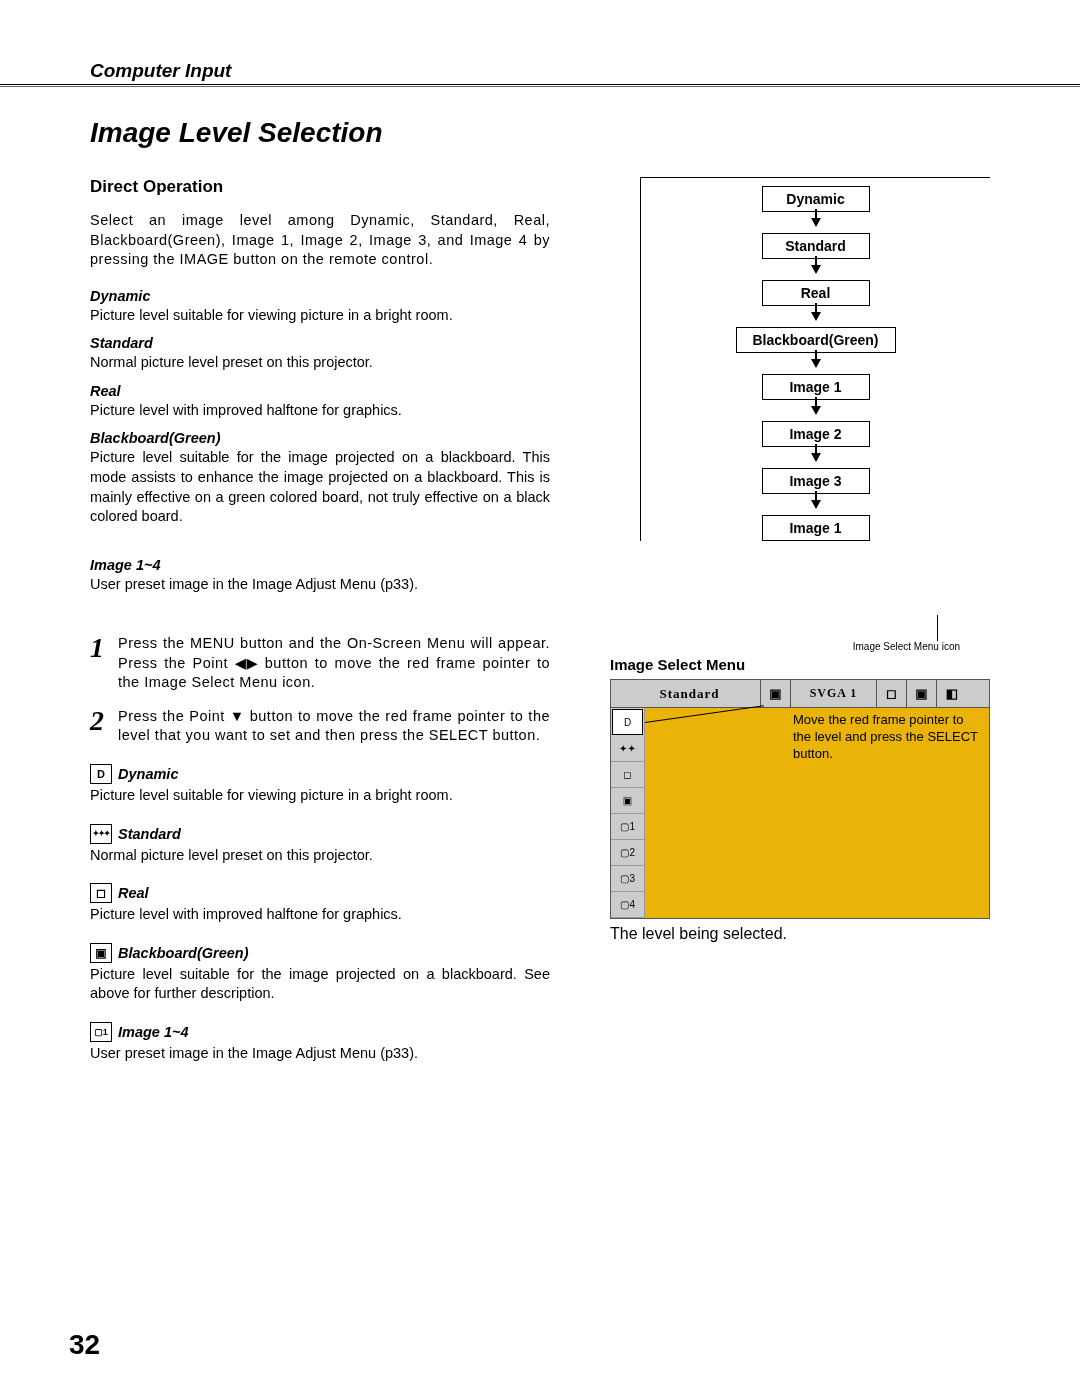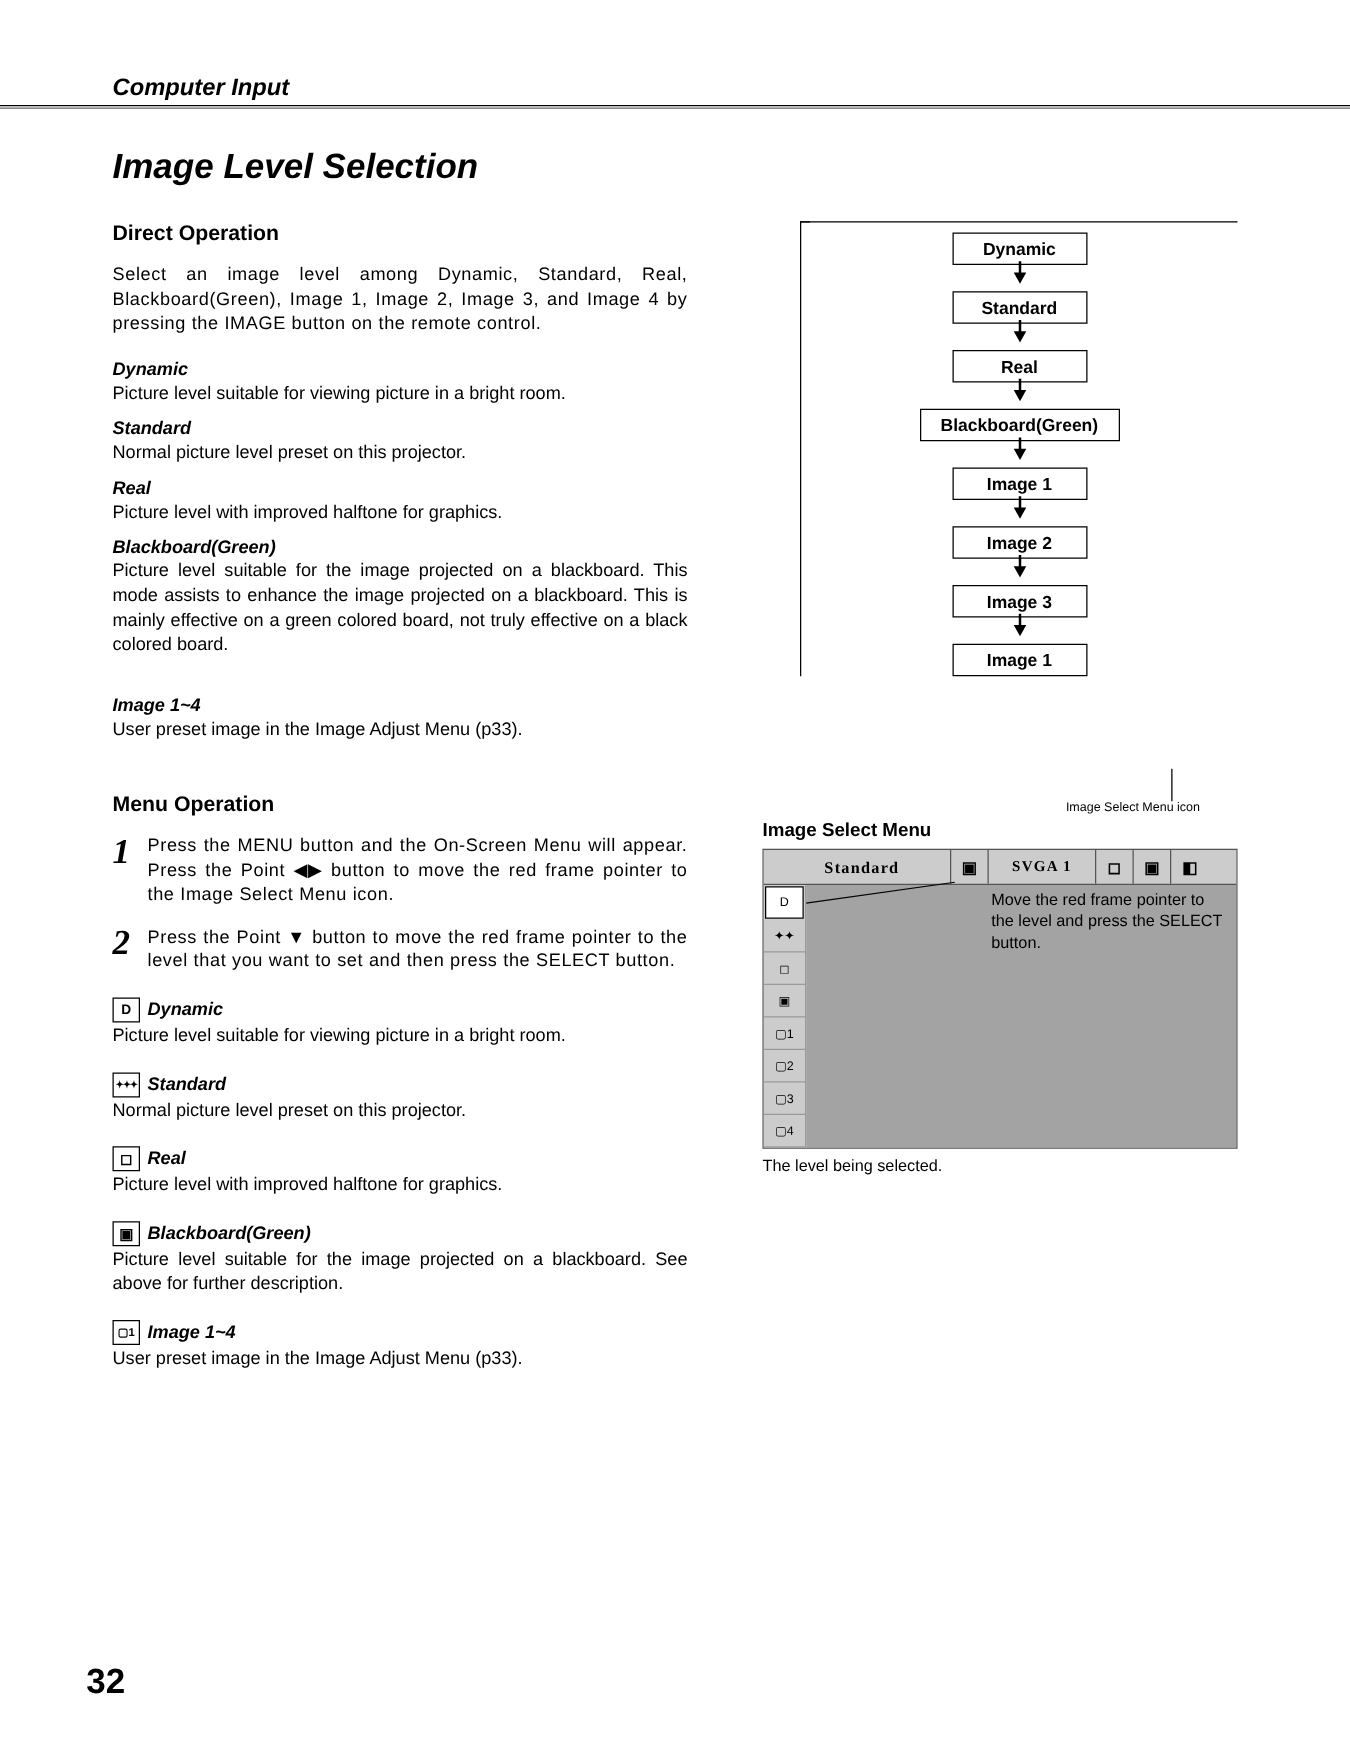--- a/index.html
+++ b/index.html
@@ -214,21 +214,21 @@
     height: 26px;
     border-bottom: 1px solid #999;
     display:flex;
     align-items:center;
     justify-content:center;
     font-size:10px;
   }
   .ism-side-item.sel { background:#fff; border:1px solid #000; margin:1px;}
   .ism-main {
     flex:1;
-    background:#a3a3a3;
+    background:#eab308;
     padding: 4px 8px;
     position:relative;
   }
   .ism-tip {
     position:absolute;
     right: 6px;
     top: 4px;
     width: 190px;
     font-size: 13px;
     line-height:1.3;
@@ -245,21 +245,21 @@
   }
   .ism-leader {
     position:absolute;
     right: 52px;
     top: -26px;
     width: 1px;
     height: 26px;
     background:#000;
   }
   .ism-caption {
-    font-size: 13px;
+    font-size: 16px;
     margin-top: 6px;
   }
   .page-num {
     position: absolute;
     bottom: 36px;
     left: 69px;
     font-weight: bold;
     font-size: 28px;
   }
 </style>
@@ -287,21 +287,20 @@
     <div class="mode-label">Real</div>
     <div class="mode-desc">Picture level with improved halftone for graphics.</div>
 
     <div class="mode-label">Blackboard(Green)</div>
     <div class="mode-desc">Picture level suitable for the image projected on a blackboard. This mode assists to enhance the image projected on a blackboard.  This is mainly effective on a green colored board, not truly effective on a black colored board.</div>
 
     <div class="mode-label" style="margin-top:30px">Image 1~4</div>
     <div class="mode-desc">User preset image in the Image Adjust Menu (p33).</div>
 
     <div class="menu-op">
-      <div class="sub-heading">Menu Operation</div>
 
       <div class="step">
         <div class="step-num">1</div>
         <div class="step-text">
           <span>Press the MENU button and the On-Screen Menu will appear.  Press the Point </span><span class="tri">◀▶</span><span> button to move the red frame pointer to the Image Select Menu icon.</span>
         </div>
       </div>
 
       <div class="step">
         <div class="step-num">2</div>

